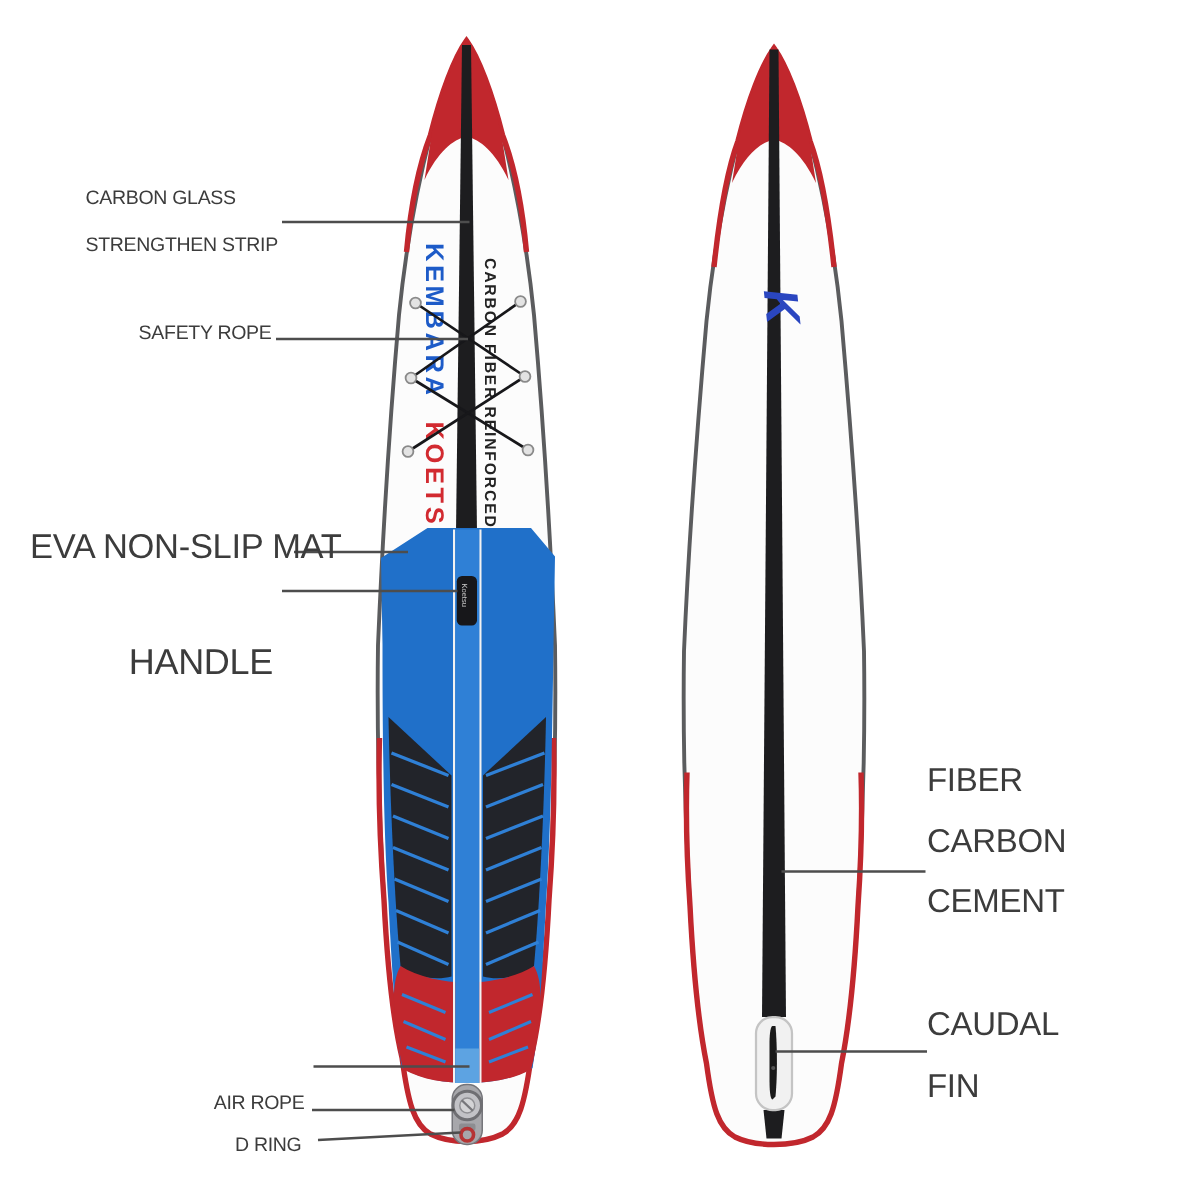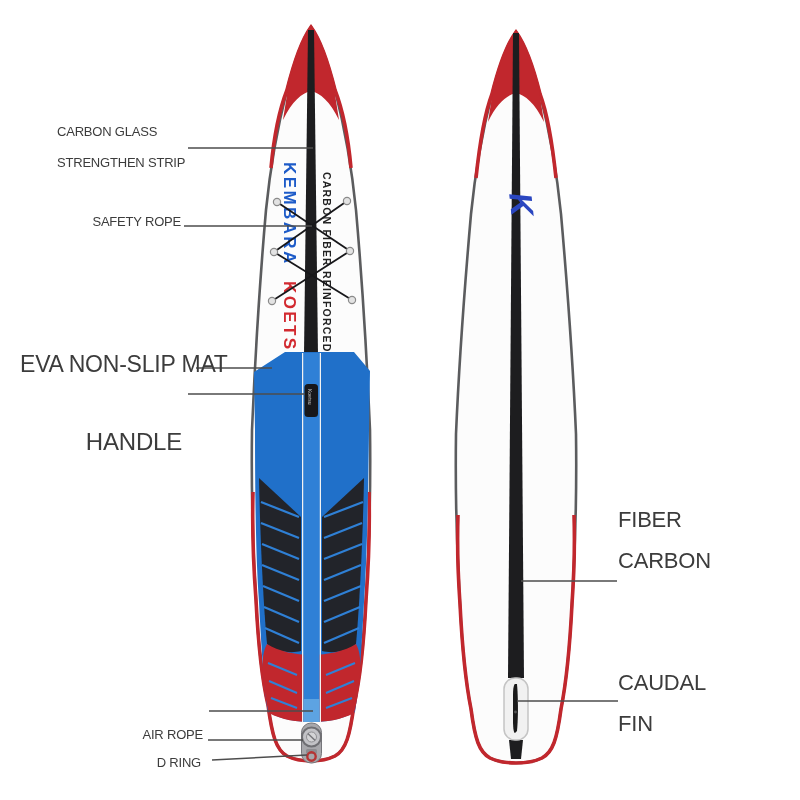--- a/index.html
+++ b/index.html
@@ -179,20 +179,21 @@
   <div class="callout sz-m alir" style="left:56px;top:380px;width:126px;margin-top:48px;">HANDLE</div>
 
 
   <div class="callout sz-s alir" style="left:82px;top:727px;width:121px;">AIR ROPE</div>
 
   <div class="callout sz-s alir" style="left:100px;top:755px;width:101px;">D RING</div>
 
   <div class="callout sz-r" style="left:618px;top:500px;">
     <div>FIBER</div>
     <div>CARBON</div>
+    <div>CEMENT</div>
   </div>
 
   <div class="callout sz-r" style="left:618px;top:663px;">
     <div>CAUDAL</div>
     <div>FIN</div>
   </div>
 
 </div>
 
 </body></html>

